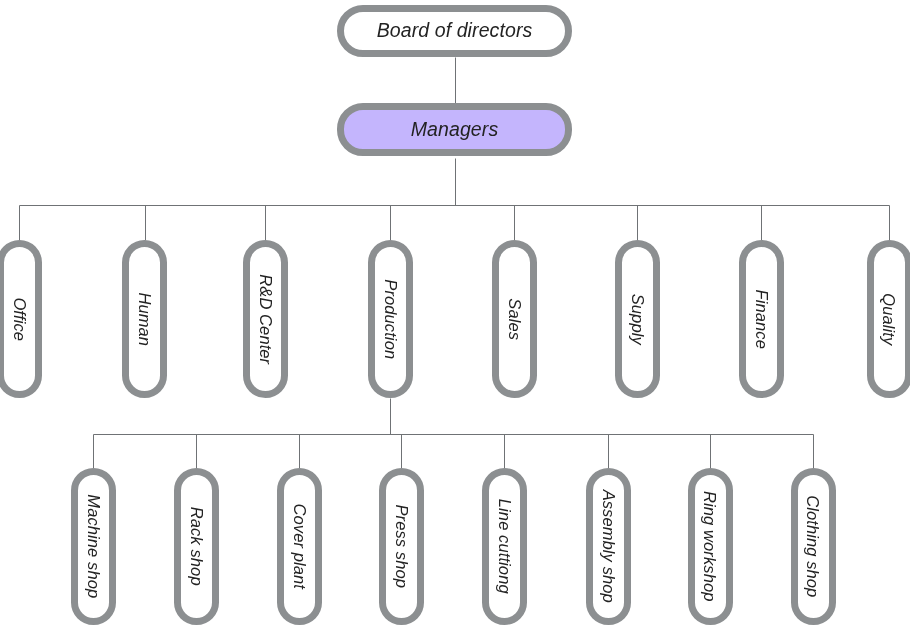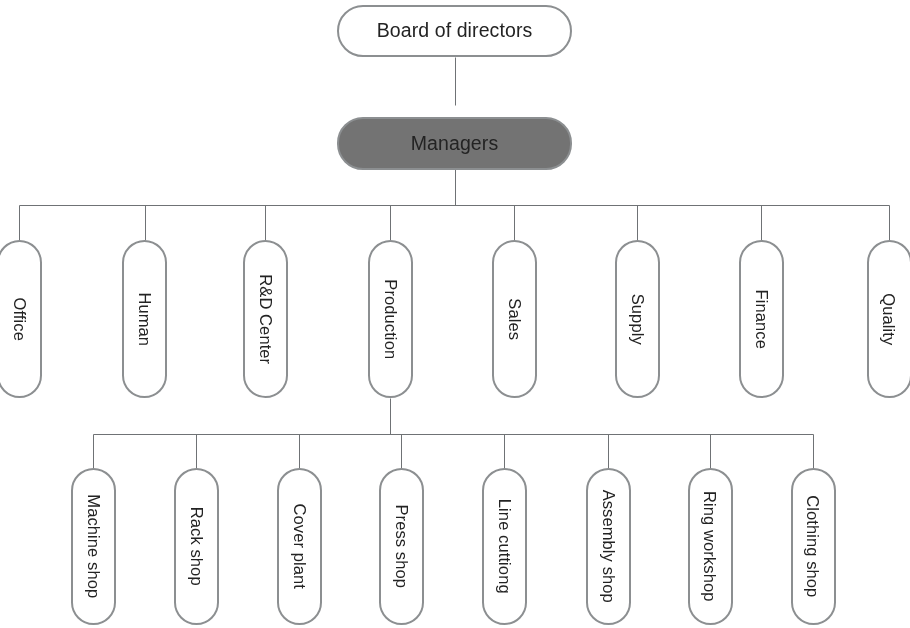--- a/index.html
+++ b/index.html
@@ -25,25 +25,26 @@
     left: 0;
     top: 0;
     width: 910px;
     height: 628px;
     pointer-events: none;
   }
   .node {
     position: absolute;
     box-sizing: border-box;
     background: #ffffff;
-    border: 2px solid #15803d;
+    border: 7px solid #15803d;
     display: flex;
     align-items: center;
     justify-content: center;
     overflow: hidden;
+    font-style: italic;
   }
   .node.horiz {
     border-radius: 26px;
   }
   .node.vert {
     border-radius: 24px;
   }
   .node-label {
     color: #232323;
     white-space: nowrap;
@@ -86,21 +87,21 @@
       <line x1="504.5" y1="434.5" x2="504.5" y2="468.5" stroke="#6f7275" stroke-width="1"></line>
       <line x1="608.5" y1="434.5" x2="608.5" y2="468.5" stroke="#6f7275" stroke-width="1"></line>
       <line x1="710.5" y1="434.5" x2="710.5" y2="468.5" stroke="#6f7275" stroke-width="1"></line>
       <line x1="813.5" y1="434.5" x2="813.5" y2="468.5" stroke="#6f7275" stroke-width="1"></line>
     </svg>
 
   <div id="nodes-layer">
       <div class="node horiz" style="left: 337px; top: 5px; width: 235px; height: 52px; background: rgb(255, 255, 255); border-color: rgb(140, 143, 145);">
         <span class="node-label" style="color: rgb(35, 35, 35);">Board of directors</span>
       </div>
-      <div class="node horiz" style="left: 337px; top: 117px; width: 235px; height: 53px; background: #737373; border-color: rgb(140, 143, 145);">
+      <div class="node horiz" style="left: 337px; top: 103px; width: 235px; height: 53px; background: #c4b5fd; border-color: rgb(140, 143, 145);">
         <span class="node-label" style="color: rgb(35, 35, 35);">Managers</span>
       </div>
       <div class="node vert" style="left: -3px; top: 240px; width: 45px; height: 158px; background: rgb(255, 255, 255); border-color: rgb(140, 143, 145);">
         <span class="node-label" style="color: rgb(35, 35, 35);">Office</span>
       </div>
       <div class="node vert" style="left: 122px; top: 240px; width: 45px; height: 158px; background: rgb(255, 255, 255); border-color: rgb(140, 143, 145);">
         <span class="node-label" style="color: rgb(35, 35, 35);">Human</span>
       </div>
       <div class="node vert" style="left: 243px; top: 240px; width: 45px; height: 158px; background: rgb(255, 255, 255); border-color: rgb(140, 143, 145);">
         <span class="node-label" style="color: rgb(35, 35, 35);">R&amp;D Center</span>

